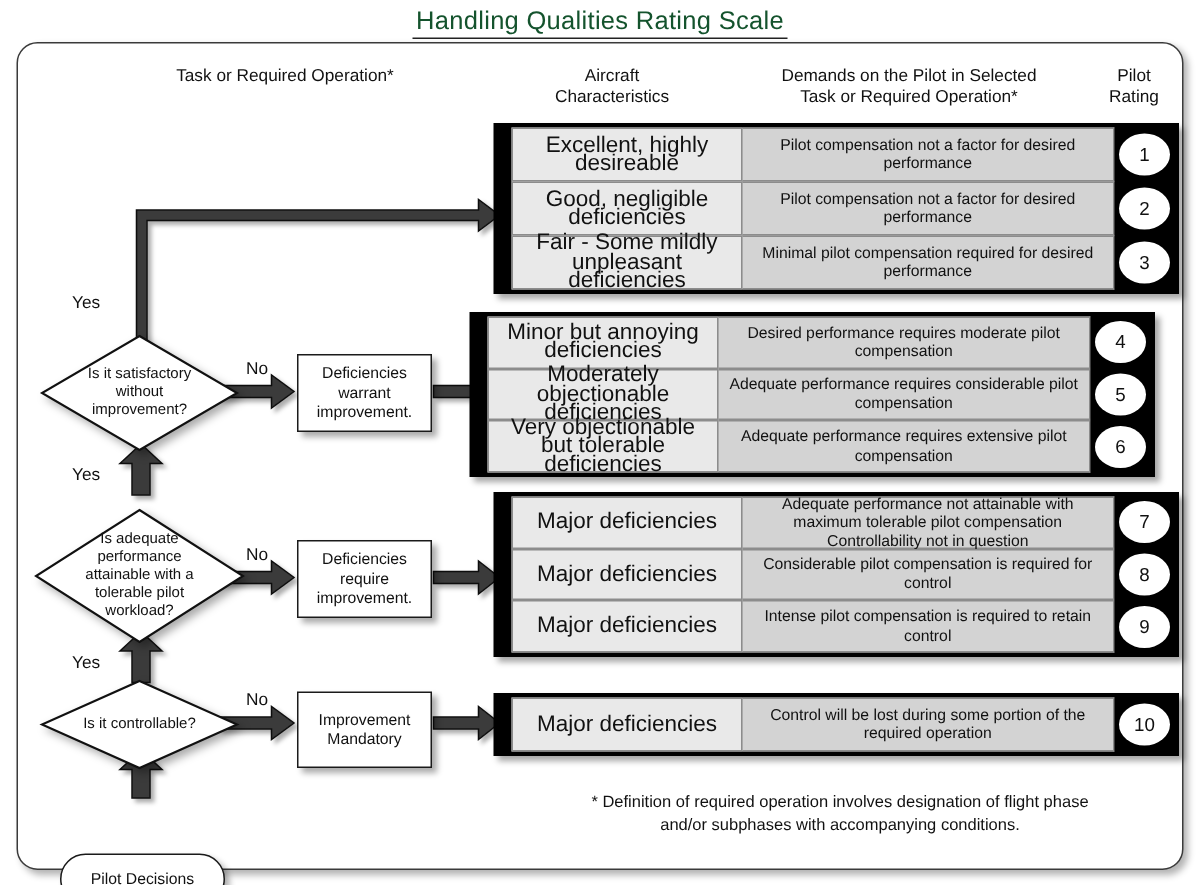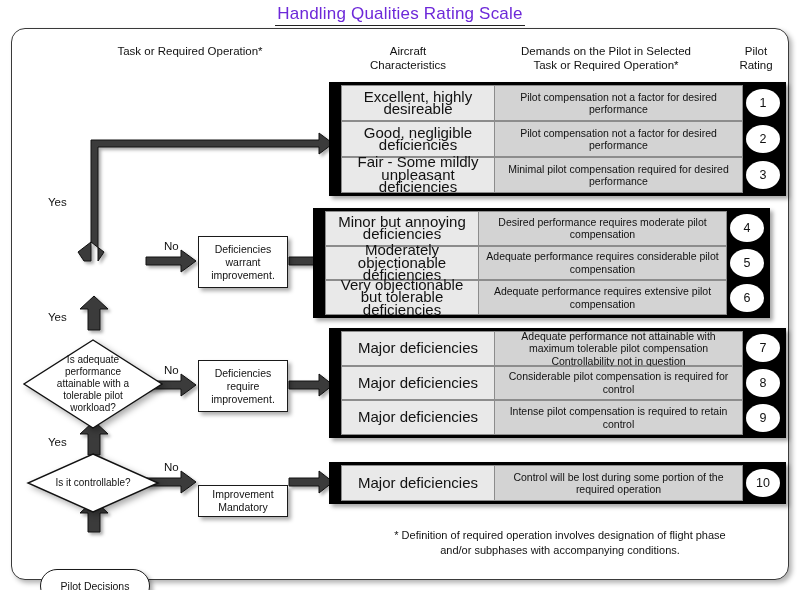--- a/index.html
+++ b/index.html
@@ -8,21 +8,21 @@
     background: #ffffff;
     font-family: "Liberation Sans", sans-serif;
     overflow: hidden;
   }
   #root { position: relative; width: 800px; height: 590px; }
 
   
   .title {
     position: absolute; left: 0; top: 4px; width: 800px;
     text-align: center;
-    font-size: 17px; color: #6d28d9;
+    font-size: 17px; color: #14532d;
     letter-spacing: 0.2px;
   }
   .title span {
     border-bottom: 1.5px solid #222;
     padding: 0 2px 2px 2px;
   }
 
   
   .frame {
     position: absolute; left: 11px; top: 28px;
@@ -282,38 +282,44 @@
       <div class="rrow" style="top:0px; height:36px;">
         <div class="cell-char">Major deficiencies</div>
         <div class="cell-dem">Control will be lost during some portion of the required operation</div>
         <div class="cell-rate">
           <div class="badge">10</div>
         </div>
       </div>
     </div>
   </div>
 
+  <div class="diamond-wrap" style="left:26px; top:222px; width:134px; height:80px;">
+    <svg class="diamond-shape" viewBox="0 0 134 80" xmlns="http://www.w3.org/2000/svg">
+      <polygon points="67,2 132,40 67,78 2,40" fill="#ffffff" stroke="#111111" stroke-width="1.4"></polygon>
+    </svg>
+    <div class="diamond-label" style="padding:0 24px;">Is it satisfactory without improvement?</div>
+  </div>
 
   <div class="diamond-wrap" style="left:22px; top:338px; width:142px; height:92px;">
     <svg class="diamond-shape" viewBox="0 0 142 92" xmlns="http://www.w3.org/2000/svg">
       <polygon points="71,2 140,46 71,90 2,46" fill="#ffffff" stroke="#111111" stroke-width="1.4"></polygon>
     </svg>
     <div class="diamond-label" style="padding:0 22px;">Is adequate performance attainable with a tolerable pilot workload?</div>
   </div>
 
   <div class="diamond-wrap" style="left:26px; top:452px; width:134px; height:62px;">
     <svg class="diamond-shape" viewBox="0 0 134 62" xmlns="http://www.w3.org/2000/svg">
       <polygon points="67,2 132,31 67,60 2,31" fill="#ffffff" stroke="#111111" stroke-width="1.4"></polygon>
     </svg>
     <div class="diamond-label" style="padding:0 28px;">Is it controllable?</div>
   </div>
 
   <div class="procbox" style="left:198px; top:236px; width:90px; height:52px;">Deficiencies warrant improvement.</div>
   <div class="procbox" style="left:198px; top:360px; width:90px; height:52px;">Deficiencies require improvement.</div>
-  <div class="procbox" style="left:198px; top:461px; width:90px; height:32px;margin-top:24px;">Improvement Mandatory</div>
+  <div class="procbox" style="left:198px; top:461px; width:90px; height:51px;">Improvement Mandatory</div>
 
   <div class="pill" style="left:40px; top:531px; width:110px; height:34px;">Pilot Decisions</div>
 
   <div class="flabel" style="left:48px; top:196px;">Yes</div>
   <div class="flabel" style="left:48px; top:311px;">Yes</div>
   <div class="flabel" style="left:48px; top:436px;">Yes</div>
 
   <div class="flabel" style="left:164px; top:240px;">No</div>
   <div class="flabel" style="left:164px; top:364px;">No</div>
   <div class="flabel" style="left:164px; top:461px;">No</div>

